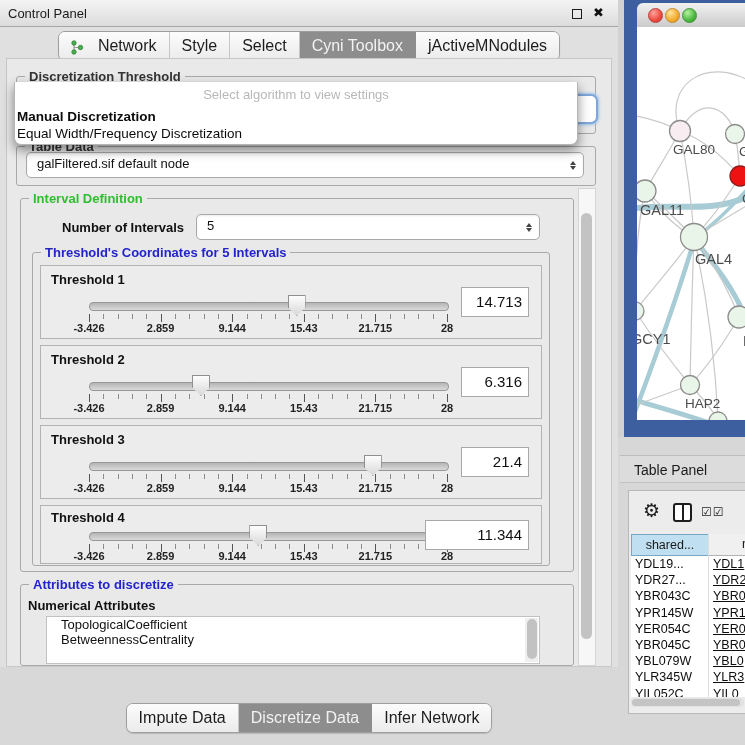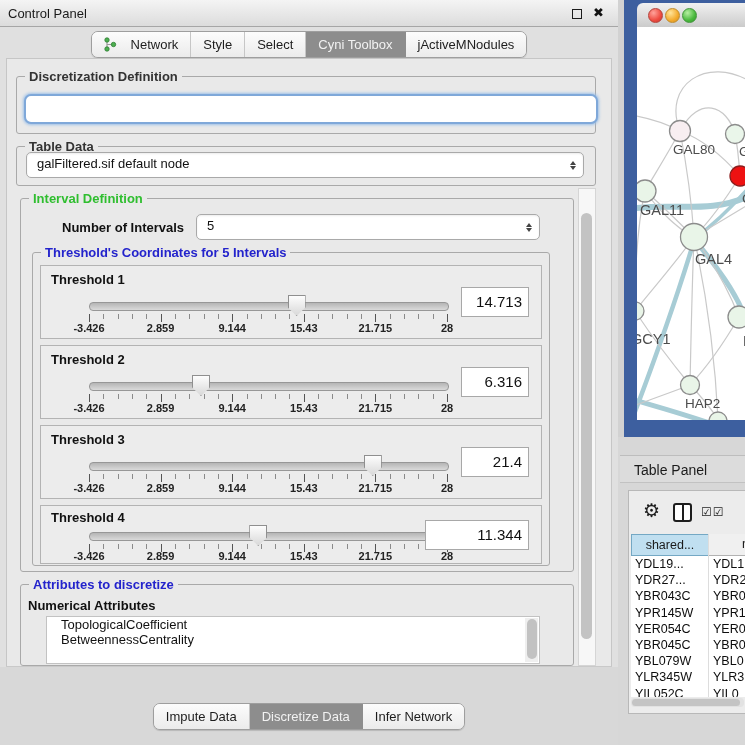--- a/index.html
+++ b/index.html
@@ -12,21 +12,21 @@
   
   .control-panel{position:absolute;left:0;top:0;width:618px;height:745px;background:#e0e0e0;}
   .cp-titlebar{position:absolute;left:0;top:0;width:618px;height:26px;
     background:linear-gradient(#f4f4f4,#dcdcdc);border-bottom:1px solid #a6a6a6;}
   .cp-title{position:absolute;left:8px;top:6px;font-size:13px;color:#1a1a1a;}
   .float-icon{position:absolute;right:36px;top:9px;width:8px;height:8px;border:1.5px solid #1c1c1c;background:transparent;}
   .close-icon{position:absolute;right:14px;top:5px;font-size:13px;font-weight:bold;color:#111;}
   .tabbar-row{position:absolute;left:0;top:31px;width:618px;display:flex;justify-content:center;}
   .tabbar{display:inline-flex;border:1px solid #9e9e9e;border-radius:7px;overflow:hidden;
     background:linear-gradient(#fbfbfb,#e9e9e9);box-shadow:0 1px 1px rgba(0,0,0,.15);}
-  .tab{padding:5px 12px;font-size:13px;color:#1d1d1d;display:flex;align-items:flex-end;gap:14px;
+  .tab{padding:5px 12px;font-size:16px;color:#1d1d1d;display:flex;align-items:flex-end;gap:14px;
     border-right:1px solid #c6c6c6;background:linear-gradient(#fcfcfc,#ebebeb);white-space:nowrap;}
   .tab:last-child{border-right:none;}
   .tab.selected{background:#8d8d8d;color:#f2f2f2;border-right-color:#8d8d8d;}
   .net-icon{display:inline-block;width:13px;height:15px;}
   .cp-content{position:absolute;left:6px;top:58px;width:604px;height:608px;background:#e9e9e9;border:1px solid #c6c6c6;}
   .cp-bottomstrip{position:absolute;left:0;top:667px;width:618px;height:78px;background:#d8d8d8;}
 
   .groupbox{position:absolute;border:1px solid #a9a9a9;border-radius:3px;}
   .legend{position:absolute;top:-8px;left:8px;background:#e9e9e9;padding:0 4px;font-size:13px;font-weight:bold;color:#333;white-space:nowrap;}
   .legend.green{color:#2fbe2f;}
@@ -116,21 +116,21 @@
   .tp-checks{position:absolute;left:72px;top:14px;font-size:12px;color:#222;letter-spacing:1px;white-space:nowrap;}
   .tp-table{position:absolute;left:2px;top:43px;width:115px;height:163px;background:#fff;overflow:hidden;}
   .tp-header{position:absolute;left:0;top:0;height:22px;width:200px;}
   .tp-h1{position:absolute;left:0;top:0;width:76px;height:20px;background:#c0dff0;border:1px solid #74a8c4;
     font-size:12.5px;color:#1a1a1a;text-align:center;line-height:20px;}
   .tp-h2{position:absolute;left:78px;top:0;width:80px;height:21px;background:#f0f0f0;border-bottom:1px solid #b2b2b2;
     font-size:12.5px;color:#1a1a1a;text-align:center;line-height:21px;}
   .tp-rows{position:absolute;left:0;top:22px;width:200px;}
   .tp-row{position:relative;height:16.2px;font-size:12.5px;color:#0d0d0d;}
   .tp-c1{position:absolute;left:4px;top:0;line-height:16px;white-space:nowrap;}
-  .tp-c2{position:absolute;left:82px;top:0;line-height:16px;white-space:nowrap;}
+  .tp-c2{position:absolute;left:82px;top:0;line-height:16px;white-space:nowrap;text-decoration:underline;}
   .tp-colsep{position:absolute;left:77px;top:0;width:1px;height:163px;background:#ddd;}
   .tp-hscroll{position:absolute;left:2px;top:207px;width:113px;height:9px;background:#e2e2e2;border-radius:4px;}
   .tp-hthumb{position:absolute;left:1px;top:1px;width:108px;height:7px;background:#c4c4c4;border-radius:4px;}
 </style>
 </head>
 <body>
 
 <div class="control-panel">
   <div class="cp-titlebar">
     <span class="cp-title">Control Panel</span>
@@ -163,24 +163,29 @@
       </div>
       <div class="tab">
         <span>jActiveMNodules</span>
       </div>
     </div>
   </div>
 
   <div class="cp-content"></div>
 
   <div class="groupbox gb-discretization">
-    <span class="legend">Discretization Definition</span>
+    <span class="legend">Discretization Threshold</span>
   </div>
   <div class="focus-combo"></div>
 
+  <div class="algo-popup">
+    <div class="popup-placeholder">Select algorithm to view settings</div>
+    <div class="popup-option bold">Manual Discretization</div>
+    <div class="popup-option">Equal Width/Frequency Discretization</div>
+  </div>
 
   <div class="groupbox gb-tabledata">
     <span class="legend" style="font-weight:600;">Table Data</span>
   </div>
   <div class="combo combo-tabledata">
     <span>galFiltered.sif default node</span>
     <span class="stepper">
         <i class="up"></i>
         <i class="down"></i>
       </span>

